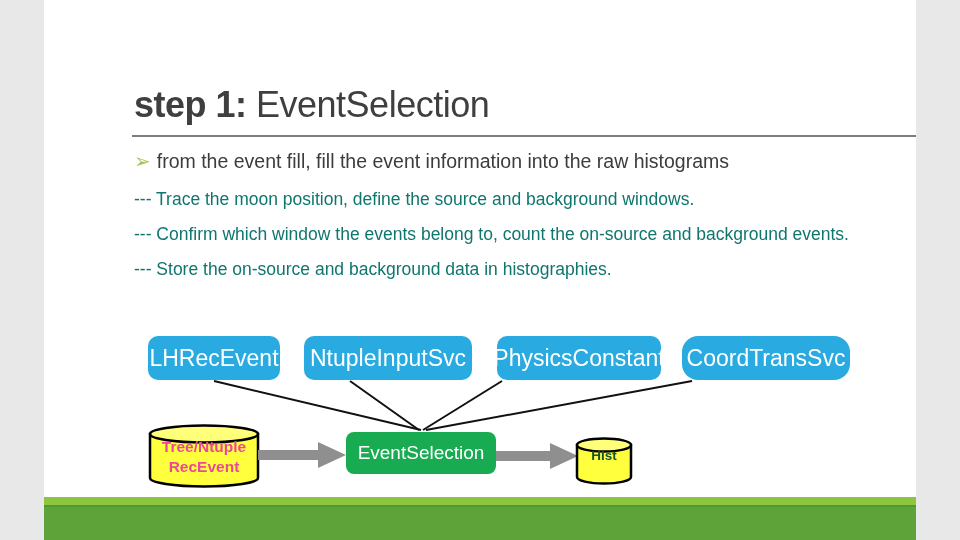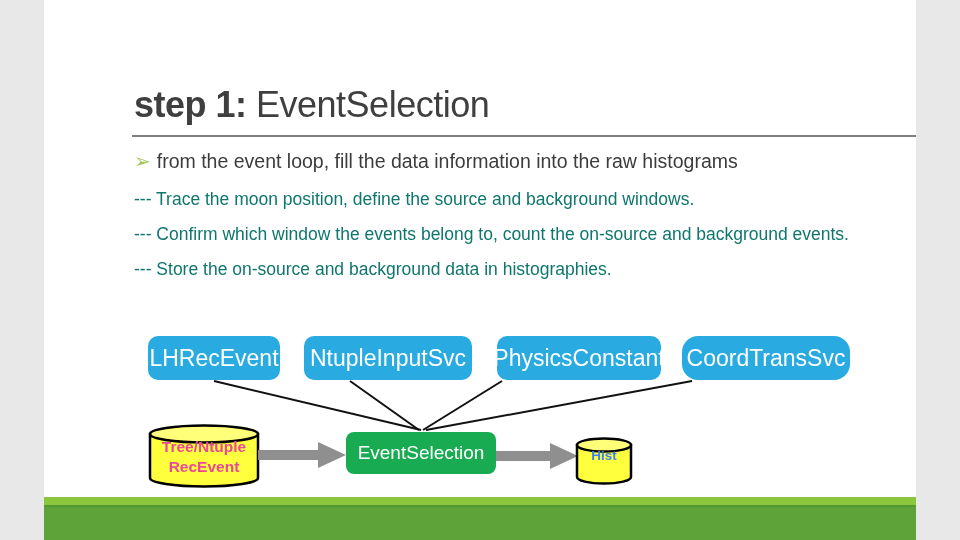--- a/index.html
+++ b/index.html
@@ -32,21 +32,21 @@
   
   .cyl{position:absolute;}
   .cyl-big{left:104px;top:424px;width:112px;height:64px;}
   .cyl-small{left:531px;top:437px;width:58px;height:48px;}
   .cyl-label-big{
     position:absolute;left:104px;top:437px;width:112px;text-align:center;
     font-weight:700;font-size:15.5px;line-height:1.32;color:#ec4899;
   }
   .cyl-label-small{
     position:absolute;left:531px;top:448px;width:58px;text-align:center;
-    font-weight:700;font-size:13.5px;color:#3b82f6;
+    font-weight:700;font-size:13.5px;color:#14532d;
   }
   .flow-arrow{position:absolute;}
   .arrow-1{left:214px;top:441px;}
   .arrow-2{left:452px;top:442px;}
   .process-box{
     position:absolute;left:302px;top:432px;width:150px;height:42px;border-radius:8px;
     background:#18ab52;color:#ffffff;font-size:19px;display:flex;align-items:center;justify-content:center;
   }
   
   .band-light{position:absolute;left:0;top:497px;width:960px;height:8px;background:#8cc63f;}
@@ -56,21 +56,21 @@
 <body>
 
 <div class="slide">
 
   <div class="title">
     <span class="t-step">step 1:</span><span class="t-rest"> EventSelection</span>
   </div>
   <div class="title-rule"></div>
 
   <div class="bullet-line">
-    <span class="bullet-arrow">➢</span><span>from the event loop, fill the data information into the raw histograms</span>
+    <span class="bullet-arrow">➢</span><span>from the event fill, fill the event information into the raw histograms</span>
   </div>
 
   <div class="dash-line dash-1">--- Trace the moon position, define the source and background windows.</div>
   <div class="dash-line dash-3">--- Store the on-source and background data in histographies.</div>
   <div class="dash-line dash-2">--- Confirm which window the events belong to, count the on-source and background events.</div>
 
   <div class="svc-box svc-1">LHRecEvent</div>
   <div class="svc-box svc-2">NtupleInputSvc</div>
   <div class="svc-box svc-3">PhysicsConstant</div>
   <div class="svc-box svc-4">CoordTransSvc</div>

